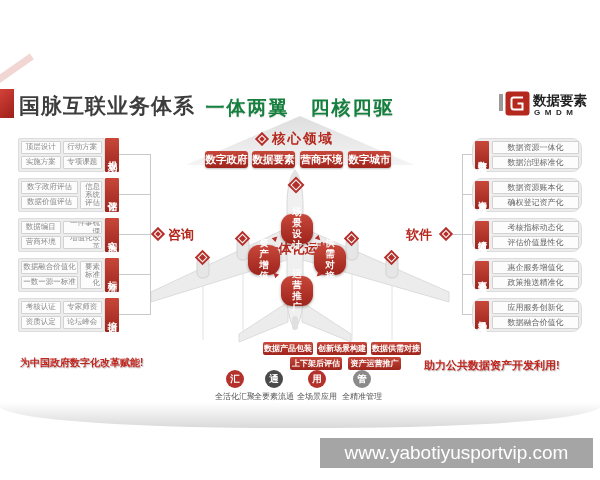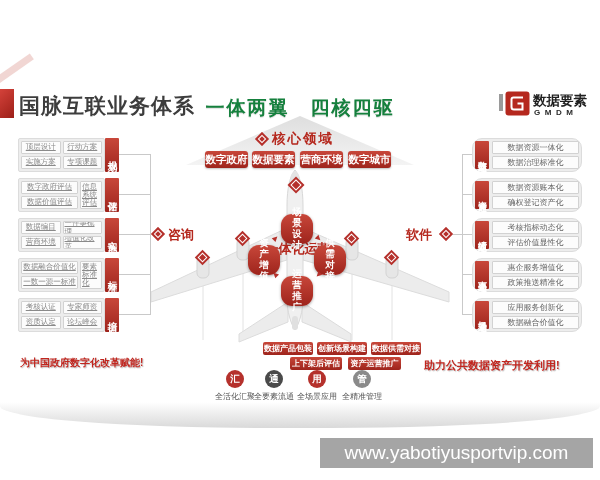--- a/index.html
+++ b/index.html
@@ -41,22 +41,22 @@
         word-break:break-all;box-shadow:0 1px 3px rgba(0,0,0,.35);z-index:3;}
   .cyc{position:absolute;color:#b5312c;font-size:9px;z-index:3;line-height:1;}
 
   .lgroup{position:absolute;left:18px;width:101px;height:34px;display:flex;z-index:2;}
   .litems{flex:1;background:#ededed;border:1px solid #dcdcdc;border-radius:2px;padding:2px;
         box-sizing:border-box;display:grid;gap:2px;}
   .grid2{grid-template-columns:1fr 1fr;}
   .side{grid-template-columns:1fr 22px;}
   .sideL{display:grid;gap:2px;}
   .litem{background:#fcfcfc;border:1px solid #d2d2d2;color:#8a8a8a;font-size:7.5px;
-        display:flex;align-items:center;justify-content:center;text-align:left;line-height:1.1;
-        border-radius:1px;overflow:hidden;padding:0 1px;text-decoration:underline;}
+        display:flex;align-items:center;justify-content:center;text-align:right;line-height:1.1;
+        border-radius:1px;overflow:hidden;padding:0 1px;}
   .vtab{width:14px;background:linear-gradient(#c8473a,#9e241c);color:#fff;font-size:9.5px;
         font-weight:bold;writing-mode:vertical-rl;text-orientation:upright;display:flex;
         align-items:center;justify-content:center;letter-spacing:2px;border-radius:1px;}
 
   .rgroup{position:absolute;left:472px;width:110px;height:34px;display:flex;gap:3px;z-index:2;
         background:#ededed;border:1px solid #dcdcdc;border-radius:10px;padding:2px;box-sizing:border-box;}
   .rgroup .vtab{font-size:9px;letter-spacing:1px;}
   .ritems{flex:1;display:grid;gap:2px;}
   .ritem{background:#fcfcfc;border:1px solid #d2d2d2;color:#666;font-size:8px;
         display:flex;align-items:center;justify-content:center;border-radius:1px;}

